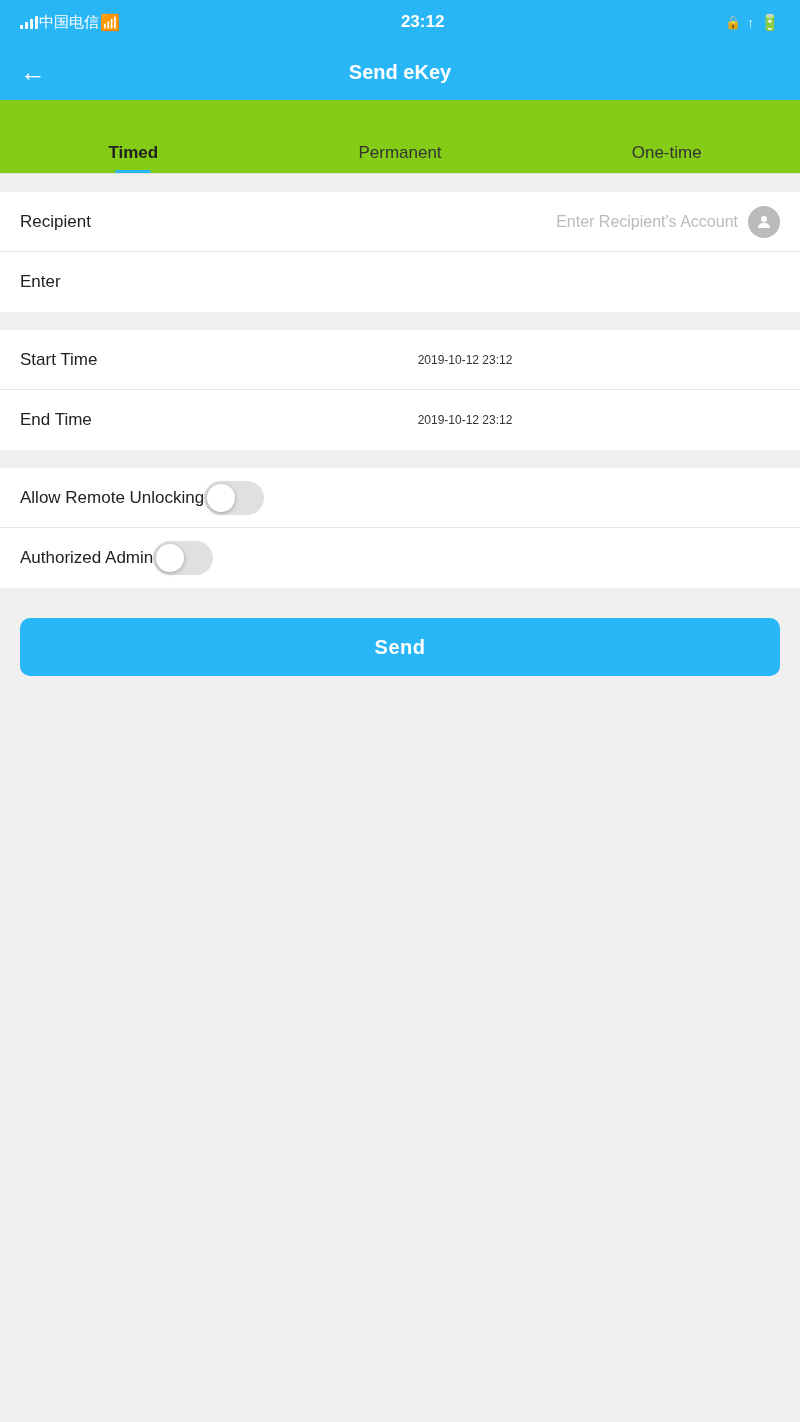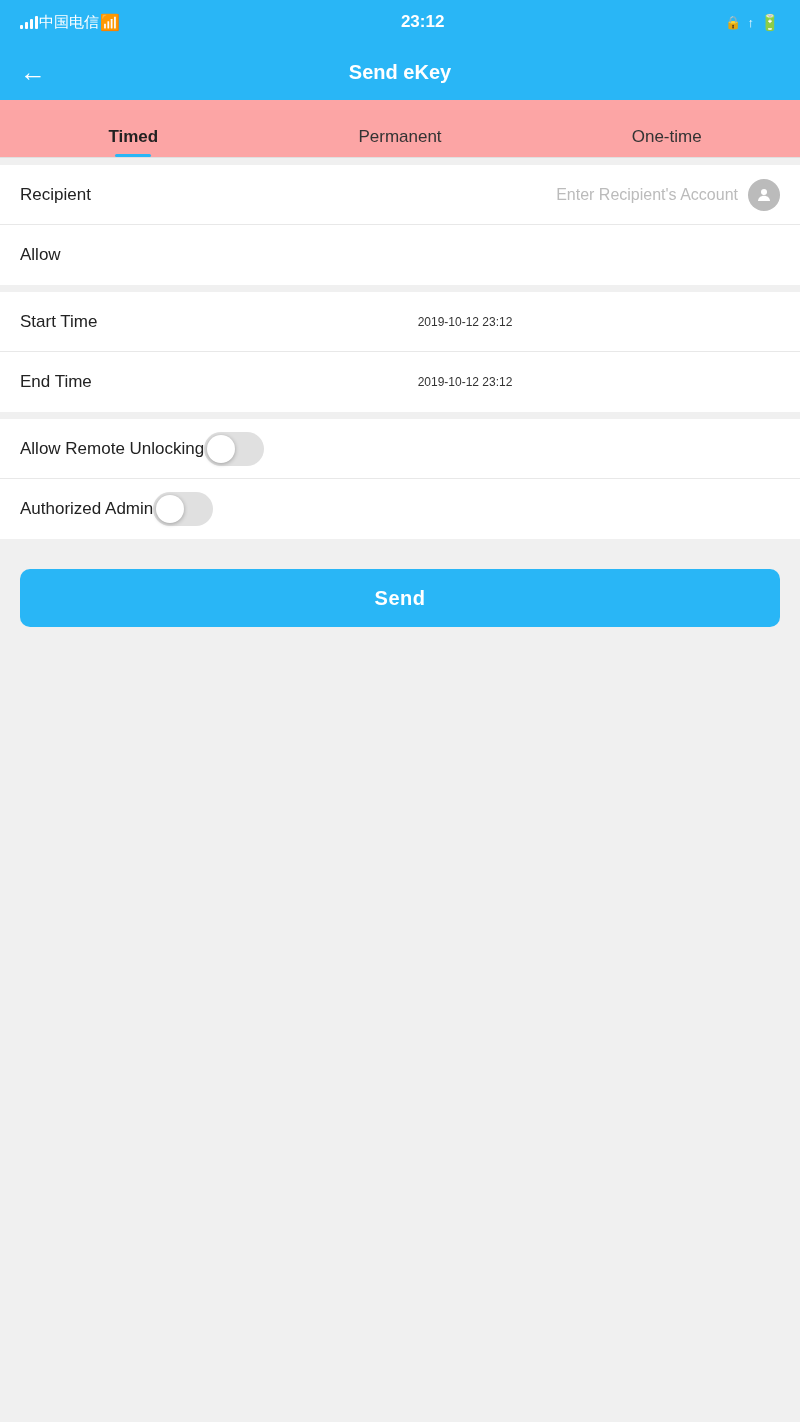--- a/index.html
+++ b/index.html
@@ -71,24 +71,24 @@
       line-height: 1;
     }
     .nav-title {
       color: white;
       font-size: 20px;
       font-weight: 700;
     }
 
     
     .tabs-container {
-      background: #fca5a5;
+      background: #84cc16;
       display: flex;
       align-items: flex-end;
-      height: 58px;
+      height: 74px;
       border-bottom: 1px solid #e0e0e0;
     }
     .tab {
       flex: 1;
       display: flex;
       flex-direction: column;
       align-items: center;
       justify-content: flex-end;
       padding-bottom: 10px;
       font-size: 17px;
@@ -113,21 +113,21 @@
       border-radius: 2px;
       display: none;
     }
     .tab.active .tab-indicator {
       display: block;
     }
 
     
     .form-section {
       background: white;
-      margin-top: 7px;
+      margin-top: 18px;
     }
     .form-row {
       display: flex;
       align-items: center;
       padding: 0 20px;
       min-height: 60px;
       border-bottom: 1px solid #e8e8e8;
       position: relative;
     }
     .form-row:last-child {
@@ -273,21 +273,21 @@
     <div class="form-label">Recipient</div>
     <input class="form-input" type="text" placeholder="Enter Recipient's Account" style="">
     <div class="recipient-icon">
       <svg width="18" height="18" viewBox="0 0 24 24" fill="white">
         <circle cx="12" cy="8" r="4"></circle>
         <path d="M4 20c0-4 3.6-7 8-7s8 3 8 7"></path>
       </svg>
     </div>
   </div>
   <div class="form-row">
-    <div class="form-label">Allow</div>
+    <div class="form-label">Enter</div>
   </div>
 </div>
 
 <div class="form-section">
   <div class="form-row">
     <div class="form-label">Start Time</div>
     <div class="form-value has-value">2019-10-12 23:12</div>
   </div>
   <div class="form-row">
     <div class="form-label">End Time</div>

